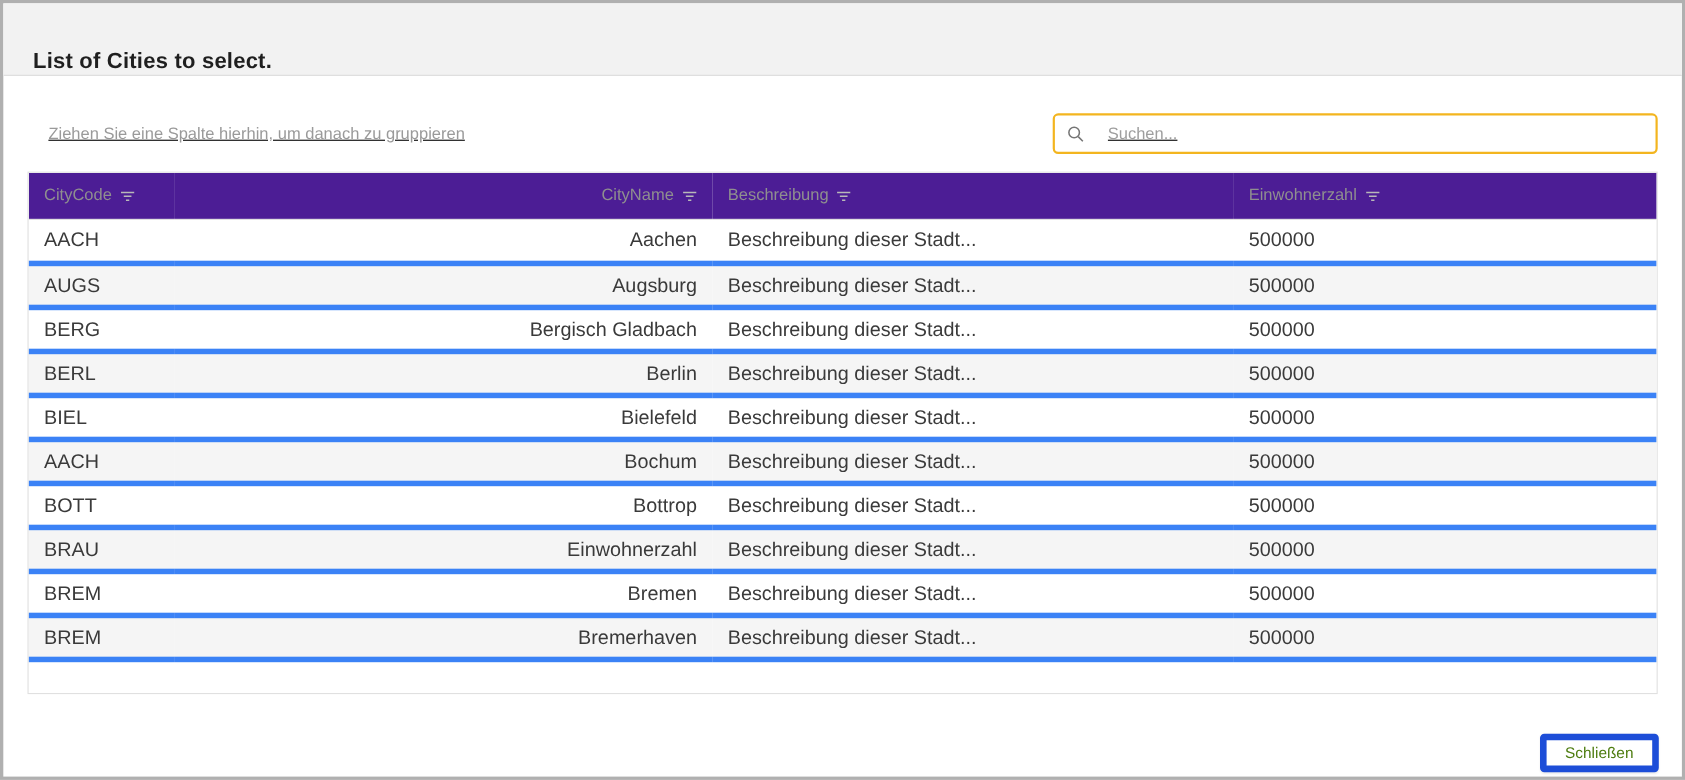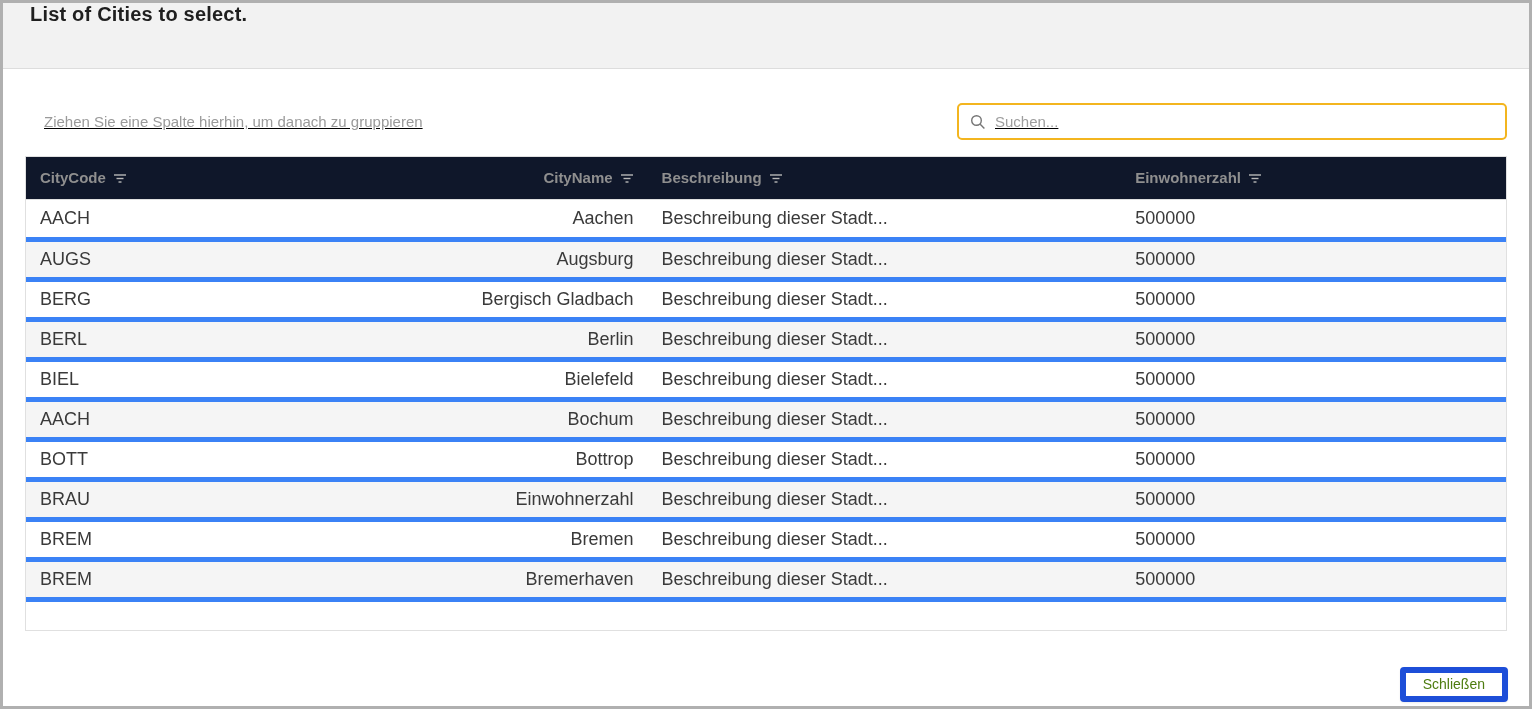--- a/index.html
+++ b/index.html
@@ -21,21 +21,21 @@
     width:1532px; height:709px;
     border:3px solid #b0b0b0;
     background:#fff;
     display:flex; flex-direction:column;
     overflow:hidden;
   }
   .dialog-titlebar{
     height:66px; flex:0 0 66px;
     background:var(--band-bg);
     border-bottom:1px solid #ddd;
-    display:flex; align-items:flex-start;
+    display:flex; align-items:flex-end;
     padding:0 27px;
   }
   .dialog-title{
     font-size:20px; font-weight:700; color:#1f1f1f;
     letter-spacing:.2px;
   }
   .dialog-body{
     flex:1 1 auto;
     padding:0 22px;
     display:flex; flex-direction:column;
@@ -47,21 +47,21 @@
   }
   .group-panel{
     font-size:15px; color:var(--muted-text);
     padding-left:19px;
   }
   .search-box{
     width:550px; height:37px;
     border:2px solid var(--accent);
     border-radius:5px;
     display:flex; align-items:center;
-    padding:0 11px; gap:9px;
+    padding:0 11px; gap:21px;
     background:#fff;
   }
   .search-box svg{ flex:0 0 auto; display:block; }
   .search-box input{
     border:none; outline:none; flex:1 1 auto;
     font-family:"Liberation Sans", sans-serif;
     font-size:15px; color:#333; background:transparent;
   }
   .search-box input::placeholder{ color:#9e9e9e; opacity:1; }
   .grid{
@@ -69,26 +69,26 @@
     border:1px solid var(--grid-border);
     height:475px; flex:0 0 475px;
     overflow:hidden;
   }
   table{
     width:100%; border-collapse:collapse; table-layout:fixed;
   }
   col.c0{ width:9%; } col.c1{ width:33%; } col.c2{ width:32%; } col.c3{ width:26%; }
   th{
     height:42px;
-    font-size:15px; font-weight:700; color:var(--header-text);
+    font-size:15px; font-weight:400; color:var(--header-text);
     border-bottom:1px solid var(--grid-border);
     padding:0 14px;
     text-align:left;
     white-space:nowrap; overflow:hidden;
-    background:#0f172a;
+    background:#4c1d95;
     cursor:pointer;
   }
   th.center, td.center{ text-align:right; }
   .th-inner{ display:inline-flex; align-items:center; gap:7px; }
   td{
     height:40px;
     font-size:18px; color:var(--cell-text);
     padding:0 14px;
     border-bottom:5px solid #3b82f6;
     white-space:nowrap; overflow:hidden;

